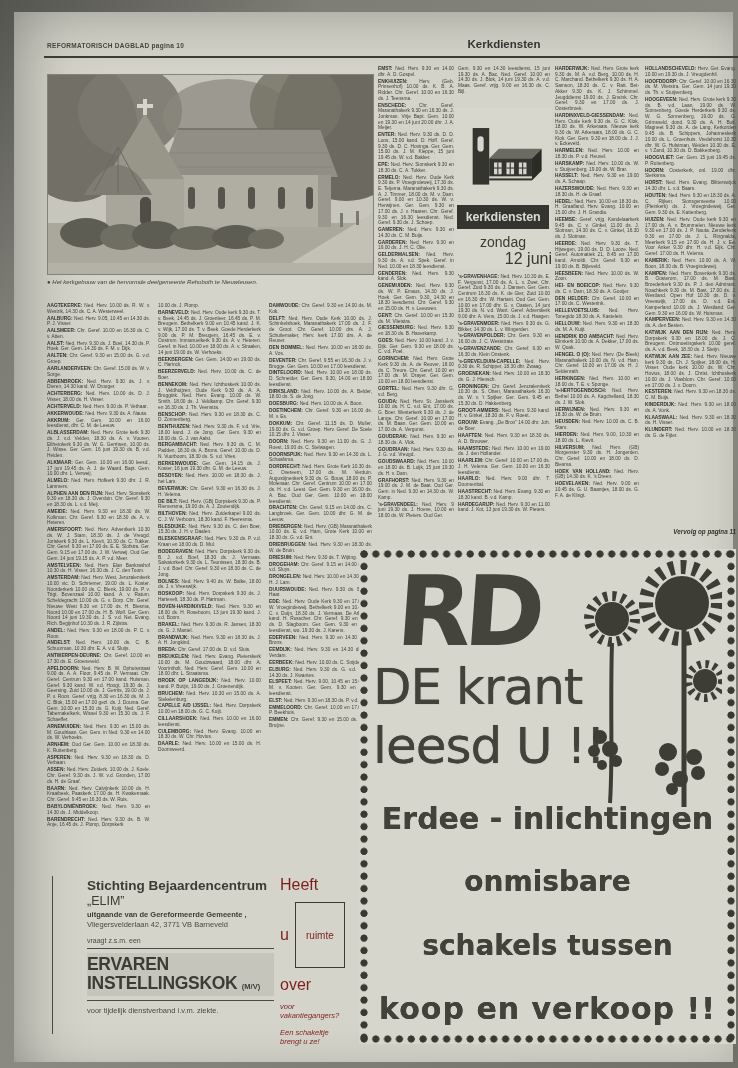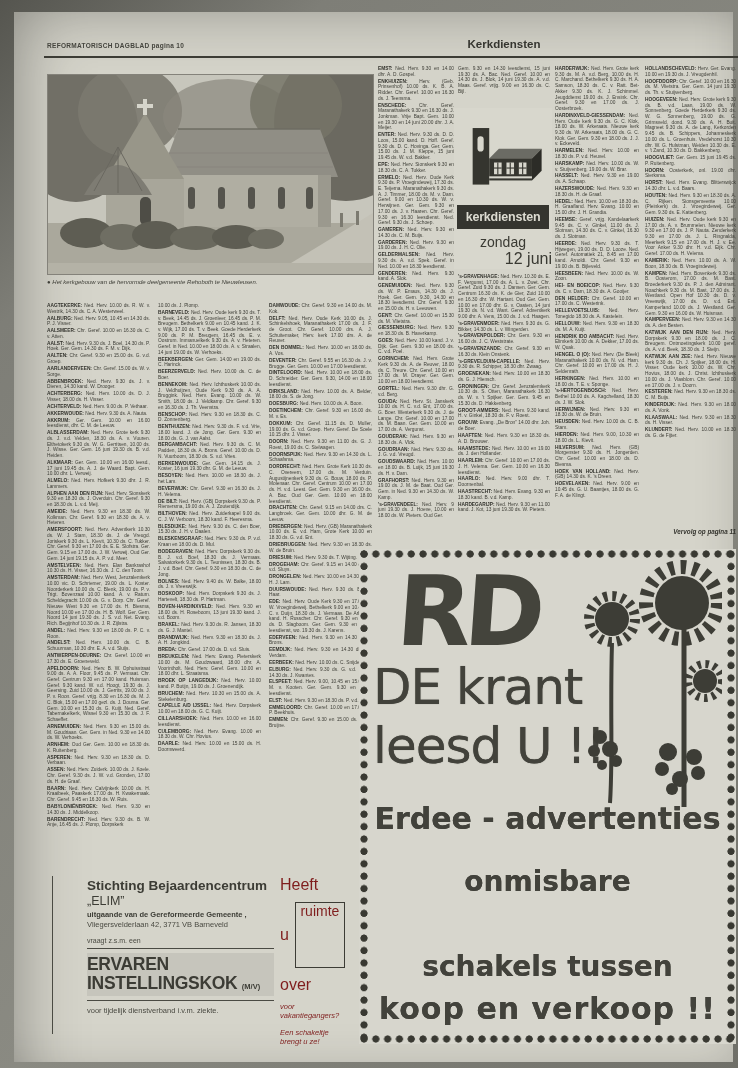--- a/index.html
+++ b/index.html
@@ -41,40 +41,40 @@
   .dots.h{height:10px;left:0;width:377px;background-size:11.8px 10px;}
   .dots.v{width:10px;top:0;height:495px;background-size:10px 12.4px;}
   .rd-logo{position:absolute;left:38px;top:6px;font-family:"DejaVu Sans",sans-serif;font-size:97px;font-weight:900;
            letter-spacing:-7px;color:#44443c;transform:skewX(-4deg);}
   .rd-krant{position:absolute;left:14px;font-family:"DejaVu Sans",sans-serif;font-size:50px;color:#42423b;
             text-shadow:0 0 .7px #42423b;letter-spacing:-1px;}
   .rd-k1{top:109px;} .rd-k2{top:168px;}
   .rd-line{position:absolute;left:0;width:377px;text-align:center;font-family:"DejaVu Sans",sans-serif;
            font-weight:bold;color:#42423b;text-shadow:0 0 .6px #42423b;}
   .rd-s1{top:252px;font-size:30px;} .rd-s2{top:316px;font-size:28px;}
-  .rd-s3{top:380px;font-size:28px;margin-top:21px;} .rd-s4{top:442px;font-size:30px;letter-spacing:1px;}
+  .rd-s3{top:380px;font-size:28px;} .rd-s4{top:442px;font-size:30px;letter-spacing:1px;}
   .flowers{position:absolute;right:14px;top:10px;}
   
   .elim{left:38px;top:864px;width:222px;height:158px;border-left:1.5px solid #4a4a43;box-sizing:border-box;padding-left:34px;color:#3c3c35;}
   .elim .t1{font-size:13.5px;font-weight:bold;margin-top:2px;}
   .elim .t2{font-size:12.5px;font-weight:normal;margin-top:1px;}
   .elim .s1{font-size:7.5px;font-weight:bold;margin-top:2px;}
   .elim .s2{font-size:7.5px;margin-top:1px;color:#4a4a42;}
   .elim .ask{font-size:7px;margin-top:8px;color:#4a4a42;}
   .elim hr{border:none;border-top:1px solid #4a4a43;margin:4px 0;}
   .elim .role-wrap{background:#c6c5bc;display:inline-block;padding:2px 6px 3px 0;}
   .elim .role{font-size:17.5px;font-weight:bold;letter-spacing:-.3px;line-height:18px;}
   .elim .mv{font-size:7.5px;font-weight:bold;}
   .elim .cond{font-size:7.5px;margin-top:5px;color:#4a4a42;}
   .elim .info{font-size:7.5px;margin-top:5px;color:#4a4a42;width:175px;line-height:9px;}
   
   .ruimte{left:266px;top:864px;width:70px;height:158px;color:#7f1d1d;}
   .ruimte .big{font-size:16px;}
   .ruimte .row{display:flex;align-items:center;gap:6px;margin:8px 0;}
-  .ruimte .ubox{border:1.5px solid #3c3c35;width:48px;height:64px;display:flex;align-items:flex-start;justify-content:center;font-size:14px;}
+  .ruimte .ubox{border:1.5px solid #3c3c35;width:48px;height:64px;display:flex;align-items:center;justify-content:center;font-size:10px;}
   .ruimte .it{font-size:7.5px;font-style:italic;margin-top:8px;line-height:9px;width:66px;}
 </style>
 </head>
 <body>
 
 <div id="page">
   <div id="paper">
 
     <div class="abs hdr-left">REFORMATORISCH DAGBLAD pagina 10</div>
     <div class="abs hdr-title">Kerkdiensten</div>
@@ -370,21 +370,21 @@
           <g>
             <circle cx="110" cy="44" r="27" fill="#3d3d36"></circle>
             <circle cx="110" cy="44" r="36" fill="none" stroke="#3d3d36" stroke-width="14" stroke-dasharray="5.5 6.5"></circle>
           </g>
           <g>
             <circle cx="133" cy="122" r="12" fill="#3d3d36"></circle>
             <circle cx="133" cy="122" r="17" fill="none" stroke="#3d3d36" stroke-width="8" stroke-dasharray="3.5 4.5"></circle>
           </g>
         </svg>
       </div>
-      <div class="rd-line rd-s1">Erdee - advertenties</div>
+      <div class="rd-line rd-s1">Erdee - inlichtingen</div>
       <div class="rd-line rd-s2">onmisbare</div>
       <div class="rd-line rd-s3">schakels tussen</div>
       <div class="rd-line rd-s4">koop en verkoop !!</div>
     </div>
 
     <div class="abs elim">
       <div class="t1">Stichting Bejaardencentrum</div>
       <div class="t2">„ELIM”</div>
       <div class="s1">uitgaande van de Gereformeerde Gemeente ,</div>
       <div class="s2">Vliegersvelderlaan 42, 3771 VB Barneveld</div>

